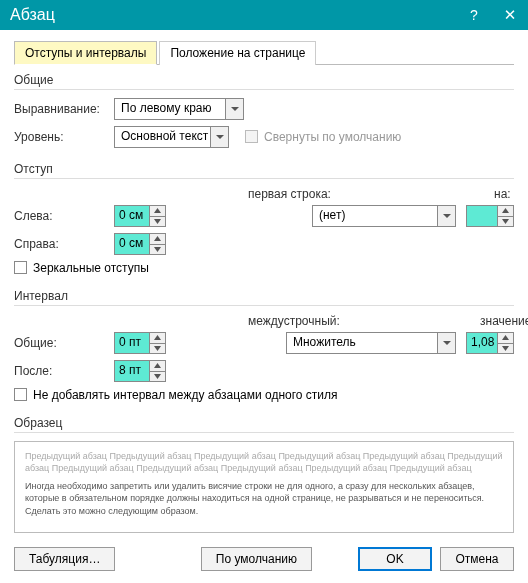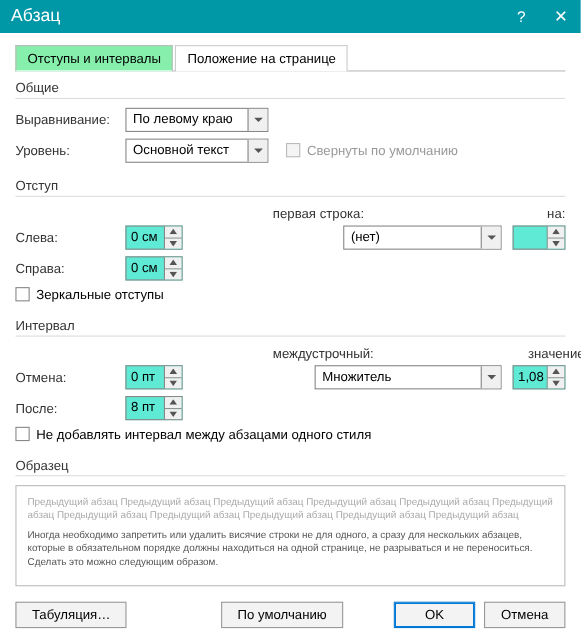--- a/index.html
+++ b/index.html
@@ -4,21 +4,21 @@
 <style>
 * { box-sizing: border-box; margin: 0; padding: 0; }
 body { font-family: "Segoe UI", Tahoma, sans-serif; font-size: 12px; background: #fff; width: 528px; height: 583px; overflow: hidden; }
 .titlebar { background: #0097a7; height: 30px; display: flex; align-items: center; padding: 0 0 0 10px; color: #fff; }
 .titlebar .title { flex: 1; font-size: 16px; }
 .titlebar .tbtn { width: 36px; height: 30px; display: flex; align-items: center; justify-content: center; font-size: 14px; color: #fff; }
 .titlebar .tbtn.close { font-size: 15px; }
 .dialog-body { padding: 10px 14px 14px 14px; }
 .tabs { display: flex; border-bottom: 1px solid #bbb; margin-bottom: 4px; }
 .tab { padding: 4px 10px; border: 1px solid #bbb; border-bottom: none; margin-right: 2px; position: relative; top: 1px; background: #fff; font-size: 12px; }
-.tab.active { background: #86efac; border-bottom: 1px solid #fff; }
+.tab.active { background: #fef9c3; border-bottom: 1px solid #fff; }
 .tab.inactive { background: #fff; border-color:#ccc; }
 .fieldset { border: none; margin-top: 8px; }
 .fieldset .legend { color: #333; font-size: 12px; padding-bottom: 2px; border-bottom: 1px solid #ddd; margin-bottom: 8px; position: relative; }
 .fieldset .legend span { background:#fff; padding-right:6px; position:relative; top:0; }
 .row { display: flex; align-items: center; margin-bottom: 6px; }
 .label { width: 100px; color: #333; }
 .select { display: inline-flex; align-items: stretch; border: 1px solid #888; height: 22px; background: #fff; }
 .select .val { padding: 2px 6px; flex:1; white-space: nowrap; overflow:hidden; }
 .select .arrow { width: 18px; border-left: 1px solid #888; display:flex; align-items:center; justify-content:center; background:#f0f0f0; }
 .select .arrow svg { width:8px; height:8px; }
@@ -35,21 +35,21 @@
 .preview { border:1px solid #bbb; padding:8px 10px; margin-top:6px; font-size:9px; color:#aaa; line-height:1.35; height:92px; overflow:hidden; }
 .preview .dark { color:#555; margin-top:6px; }
 .footer { display:flex; gap:8px; margin-top:14px; align-items:center; }
 .footer .spacer { flex:1; }
 .btn { border:1px solid #999; background:#f3f3f3; padding:4px 14px; font-size:12px; min-width:74px; text-align:center; }
 .btn.primary { border:1px solid #0078d4; box-shadow: inset 0 0 0 1px #0078d4; }
 .sublabel { font-size:12px; color:#333; }
 .indent-row .spinner .val { width:34px; }
 .spacing-row { display:flex; align-items:center; margin-bottom:6px; }
 .spacing-row .label { width:100px; }
-.hdr-row { display:flex; margin-bottom:4px;text-align:right; }
+.hdr-row { display:flex; margin-bottom:4px; }
 .hdr-row .h1 { width:100px; }
 .hdr-row .h2 { width:64px; }
 .hdr-row .h3 { margin-left:70px; }
 .hdr-row .h4 { margin-left:auto; width:56px;padding-left:36px; }
 </style>
 </head>
 <body>
 
 <div class="titlebar">
   <div class="title">Абзац</div>
@@ -72,21 +72,21 @@
         <div class="val">По левому краю</div>
         <div class="arrow">
             <svg viewBox="0 0 8 8">
               <path d="M0 2 L4 6 L8 2 Z" fill="#555"></path>
             </svg>
           </div>
       </div>
     </div>
     <div class="row">
       <div class="label"><span>Уровень:</span></div>
-      <div class="select" style="width:130px">
+      <div class="select" style="width:115px">
         <div class="val">Основной текст</div>
         <div class="arrow">
             <svg viewBox="0 0 8 8">
               <path d="M0 2 L4 6 L8 2 Z" fill="#555"></path>
             </svg>
           </div>
       </div>
       <div style="width:16px"></div>
       <label class="checkbox disabled">
         <span class="box"></span>
@@ -178,21 +178,21 @@
     <div class="legend"><span>Интервал</span></div>
 
     <div class="hdr-row">
       <div class="h1"></div>
         <div class="h2"></div>
       <div class="h3 sublabel">междустрочный:</div>
       <div class="h4 sublabel" style="width:70px">значение:</div>
     </div>
 
     <div class="spacing-row">
-      <div class="label">Отмена:</div>
+      <div class="label">Общие:</div>
       <div class="spinner">
         <div class="val">0 пт</div>
         <div class="spins">
             <div class="sp">
               <svg viewBox="0 0 7 5">
                 <path d="M0 5 L3.5 0 L7 5 Z" fill="#555"></path>
               </svg>
             </div>
             <div class="sp">
               <svg viewBox="0 0 7 5">

